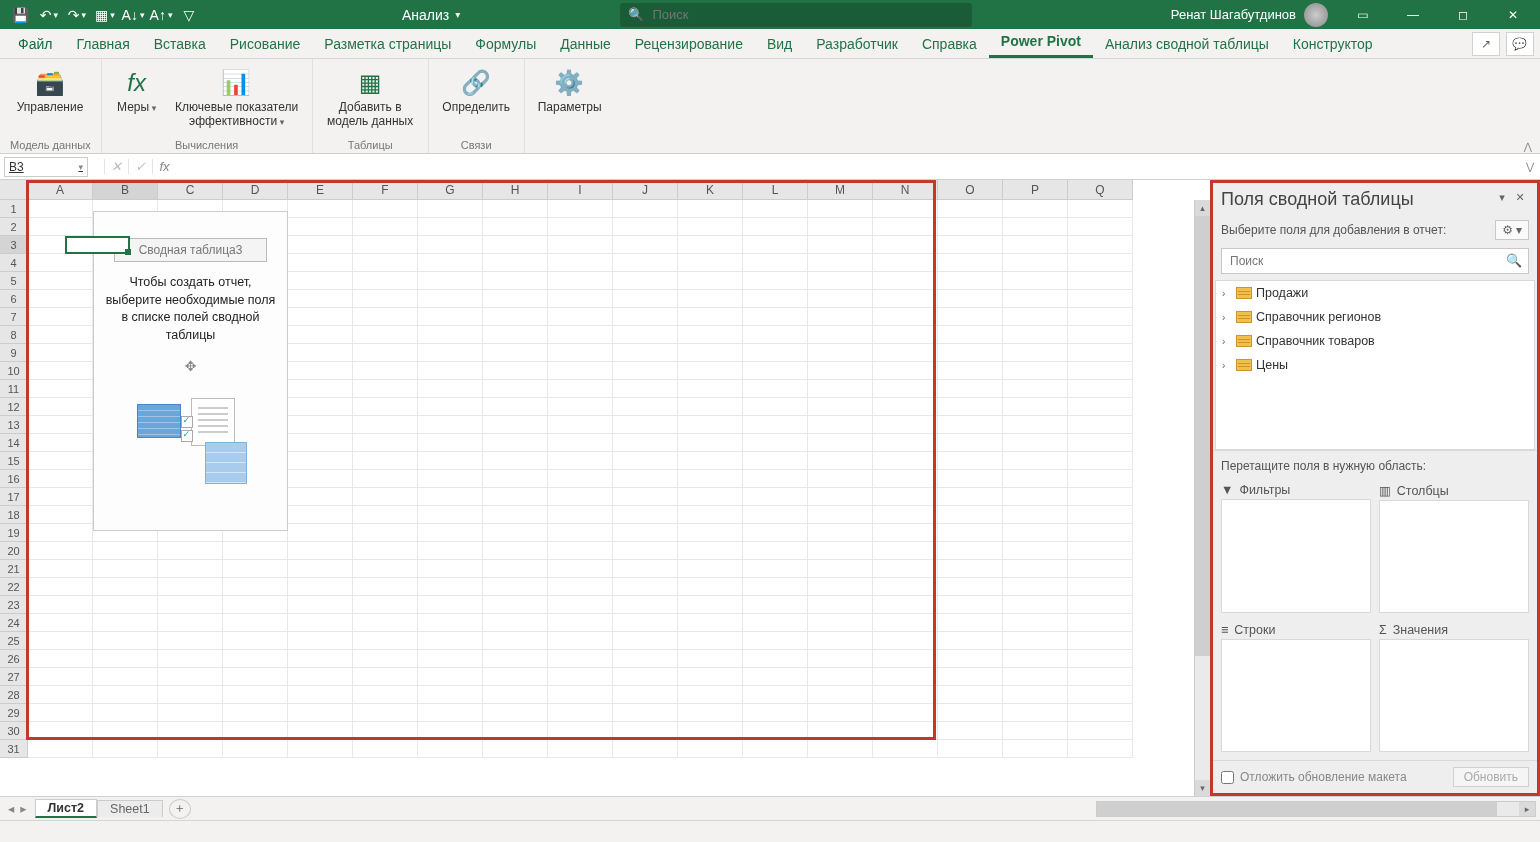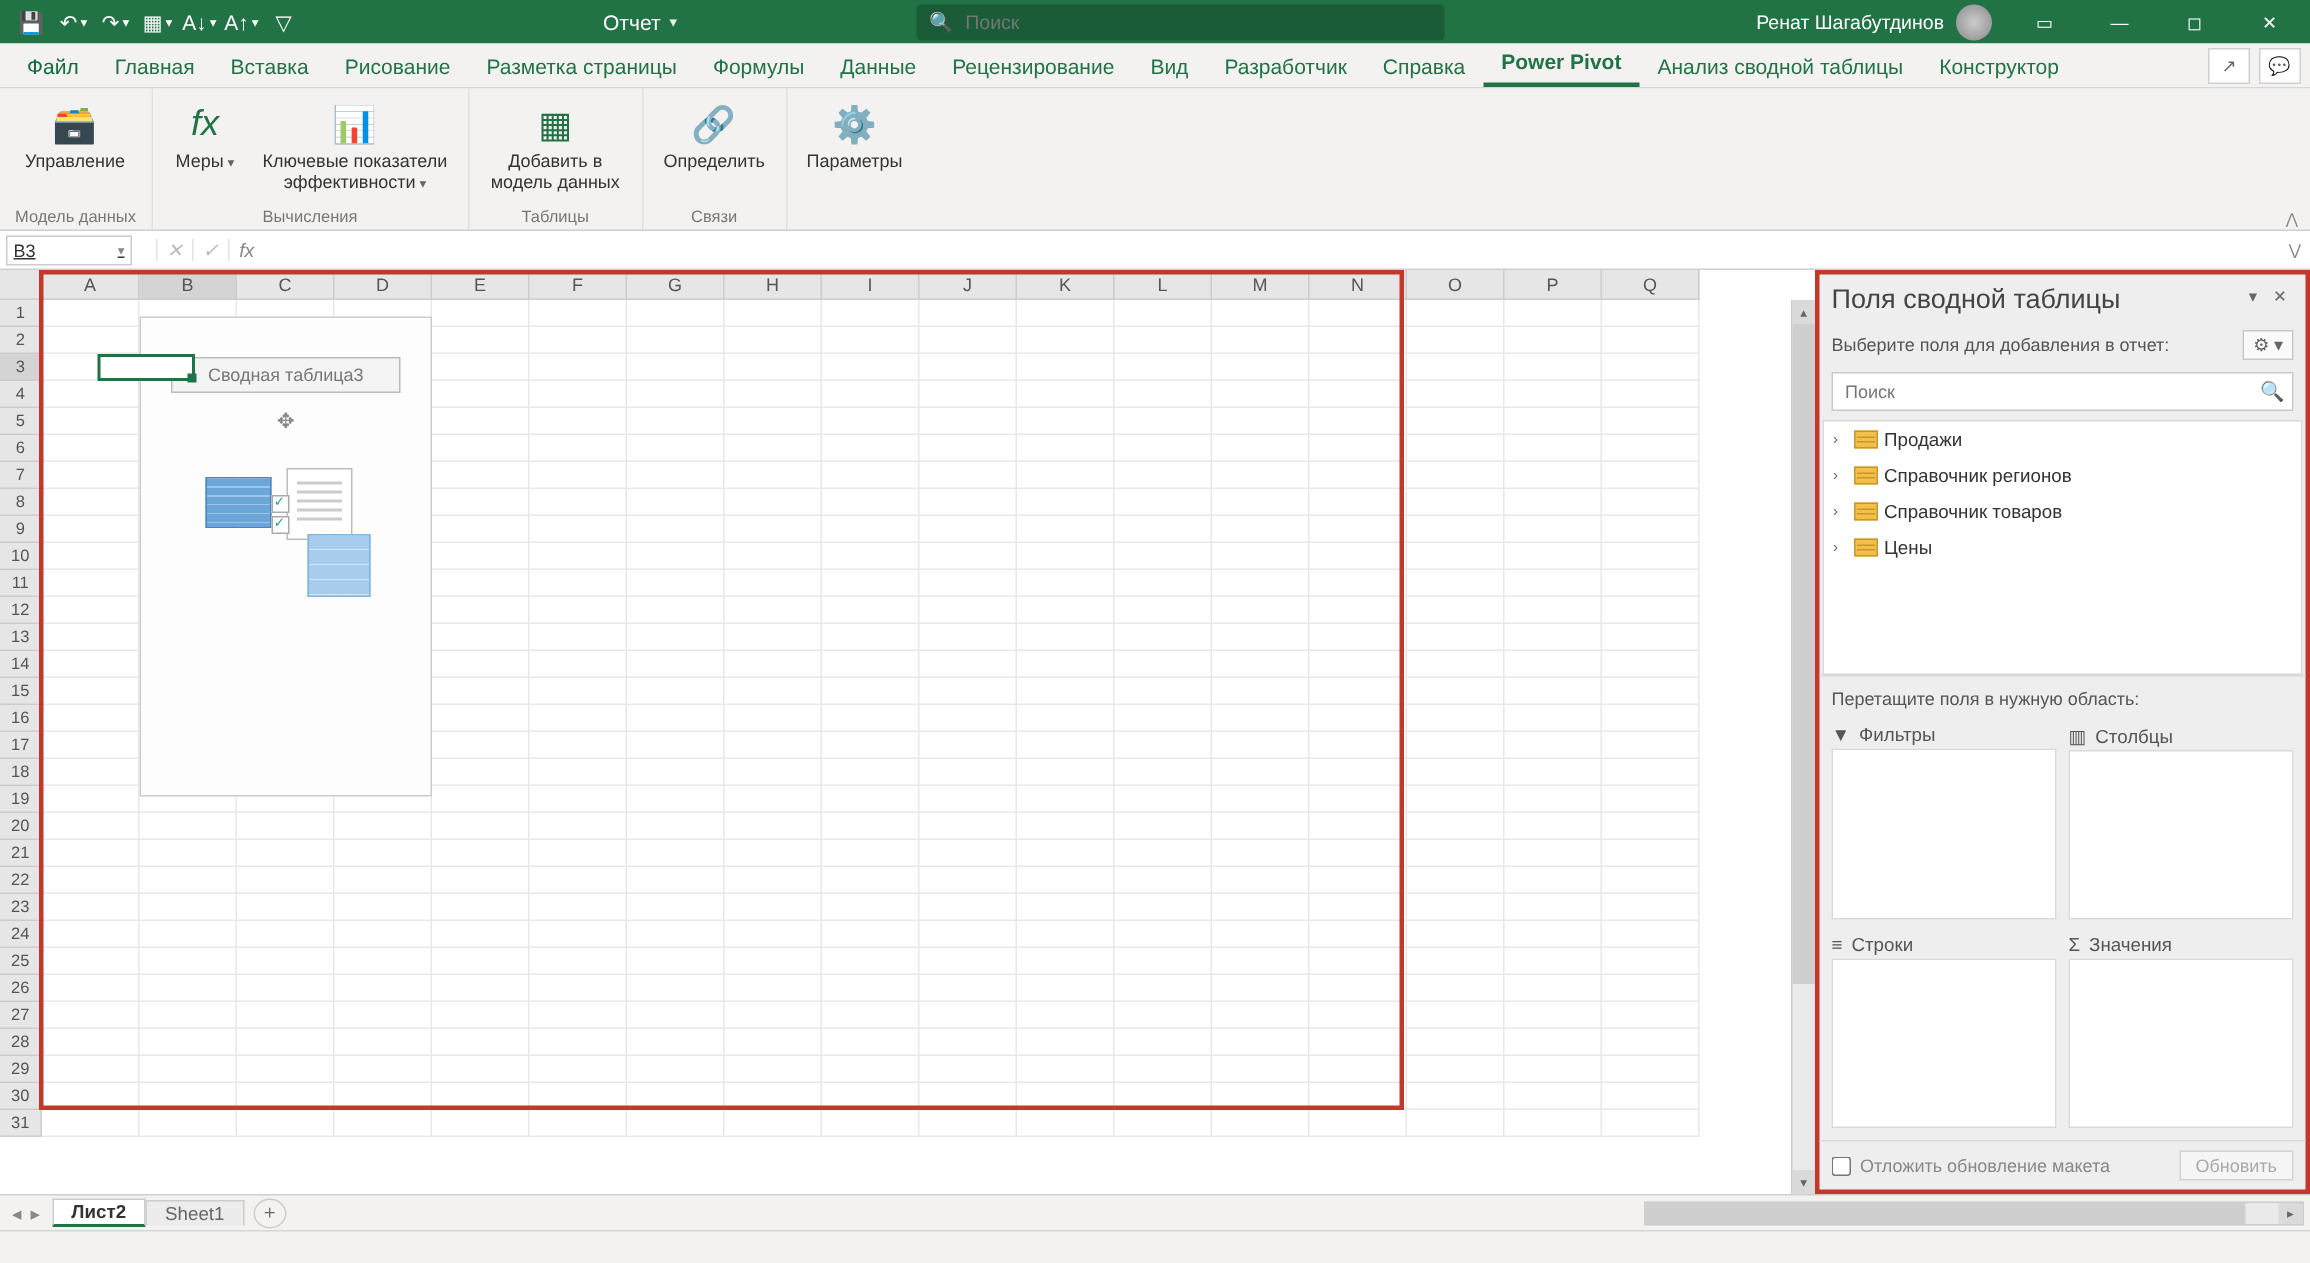--- a/index.html
+++ b/index.html
@@ -137,21 +137,21 @@
 <div class="titlebar">
   <div class="qat">
     <div class="qat-btn">💾</div>
     <div class="qat-btn chev">↶</div>
     <div class="qat-btn chev">↷</div>
     <div class="qat-btn chev">▦</div>
     <div class="qat-btn chev">A↓</div>
     <div class="qat-btn chev">A↑</div>
     <div class="qat-btn">▽</div>
   </div>
-  <div class="docname">Отчет</div>
+  <div class="docname">Анализ</div>
   <div class="search">
     <span>🔍</span>
     <input placeholder="Поиск" style="">
   </div>
   <div class="right">
     <div class="user">
       <span>Ренат Шагабутдинов</span>
       <span class="avatar"></span>
     </div>
     <div class="winbtn">▭</div>
@@ -896,20 +896,21 @@
           <div class="cell" style="width: 65px;"></div>
           <div class="cell" style="width: 65px;"></div>
           <div class="cell" style="width: 65px;"></div>
         </div>
       </div>
 
     <div class="active-cell" style="left:65px; top:56px; width:65px; height:18px;"></div>
 
     <div class="pivot-placeholder">
       <div class="pname">Сводная таблица3</div>
+      <div class="pmsg">Чтобы создать отчет, выберите необходимые поля в списке полей сводной таблицы</div>
       <div class="cursor">✥</div>
       <div class="pillus">
         <div class="tbl1"></div>
         <div class="stack">
           <div class="paper"></div>
           <div class="chk"></div>
             <div class="chk c2"></div>
           <div class="tbl2"></div>
         </div>
       </div>

